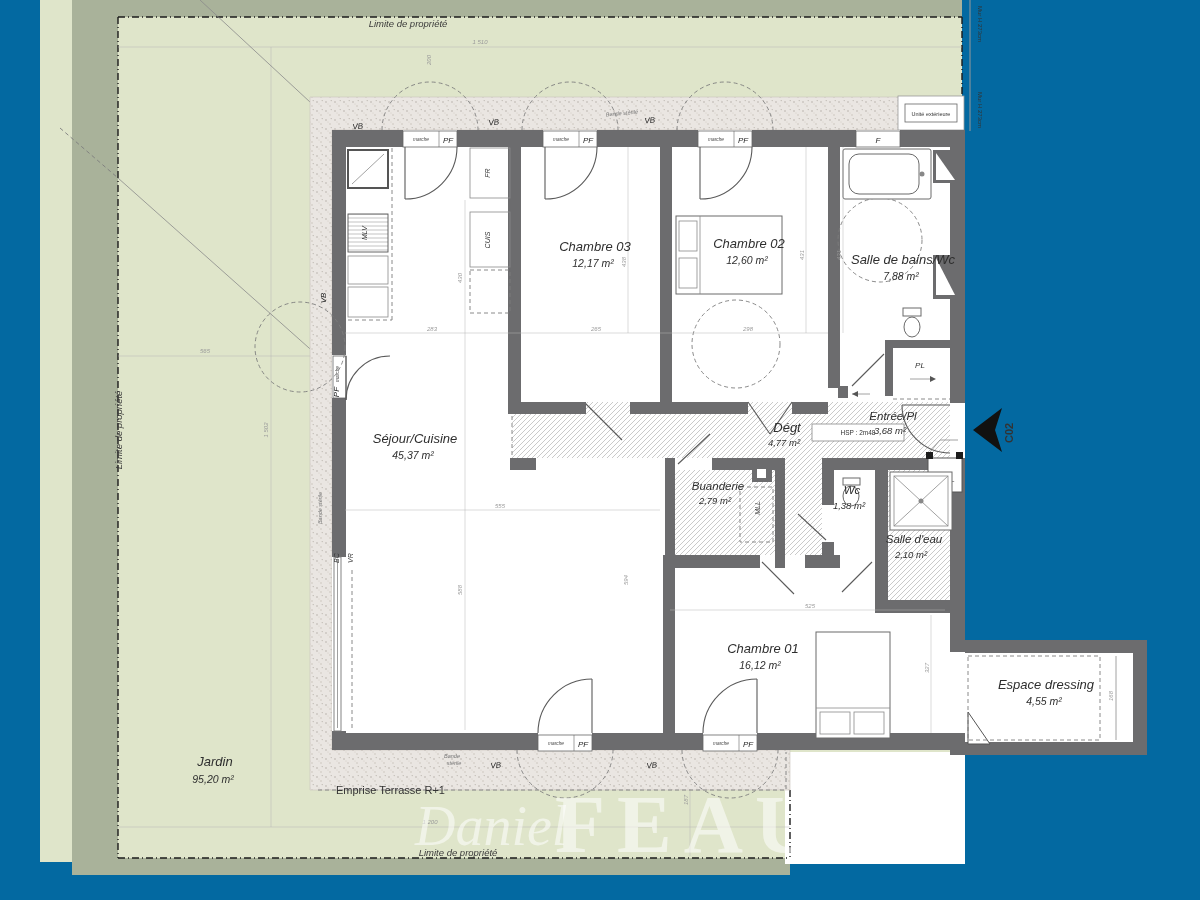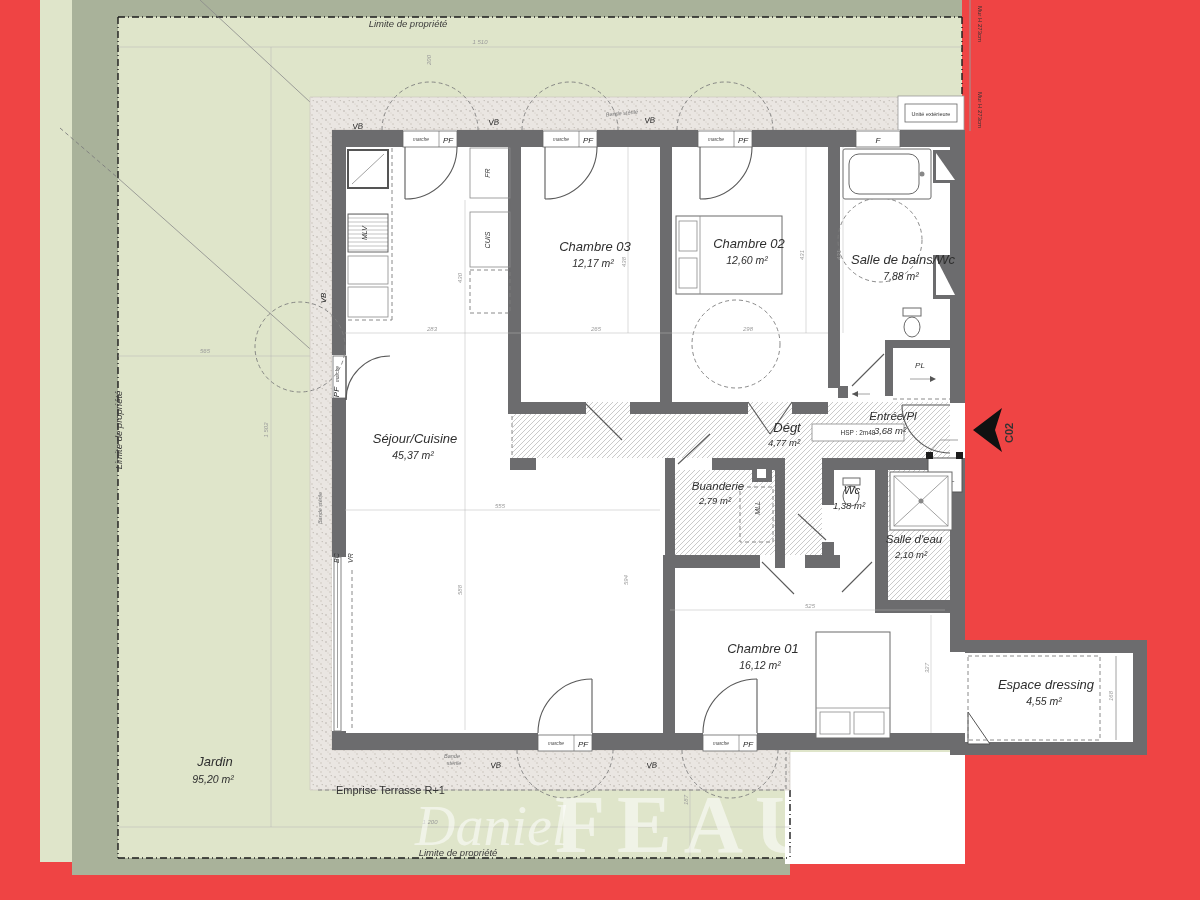--- a/index.html
+++ b/index.html
@@ -1,16 +1,16 @@
 <!DOCTYPE html>
 <html><head>
 <meta charset="utf-8">
 <style>
   html,body{margin:0;padding:0;background:#fff;}
-  .stage{width:1200px;height:900px;position:relative;background:#ef4444;overflow:hidden;}
+  .stage{width:1200px;height:900px;position:relative;background:#0369a1;overflow:hidden;}
   svg text{font-family:"Liberation Sans",sans-serif;fill:#333;}
   .room-name{font-size:13px;font-style:italic;text-anchor:middle;fill:#2e2e2e;}
   .room-area{font-size:10.5px;font-style:italic;text-anchor:middle;fill:#2e2e2e;}
   .small-name{font-size:11.5px;font-style:italic;text-anchor:middle;fill:#2e2e2e;}
   .small-area{font-size:9.5px;font-style:italic;text-anchor:middle;fill:#2e2e2e;}
   .dim{font-size:6px;fill:#9a9a9a;text-anchor:middle;font-style:italic;}
   .tinylbl{font-size:5.5px;fill:#777;font-style:italic;text-anchor:middle;}
   .winlbl{font-size:8px;font-style:italic;text-anchor:middle;fill:#222;}
   .marche{font-size:4.8px;font-style:italic;text-anchor:middle;fill:#444;}
   .limite{font-size:9.5px;font-style:italic;text-anchor:middle;fill:#3a3a3a;}

